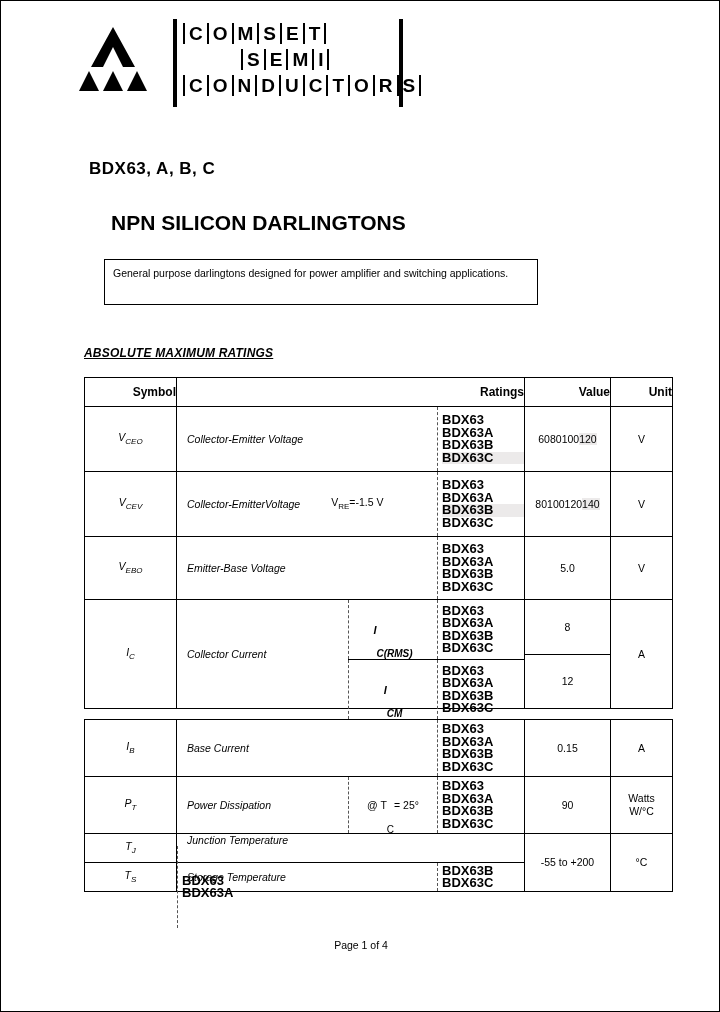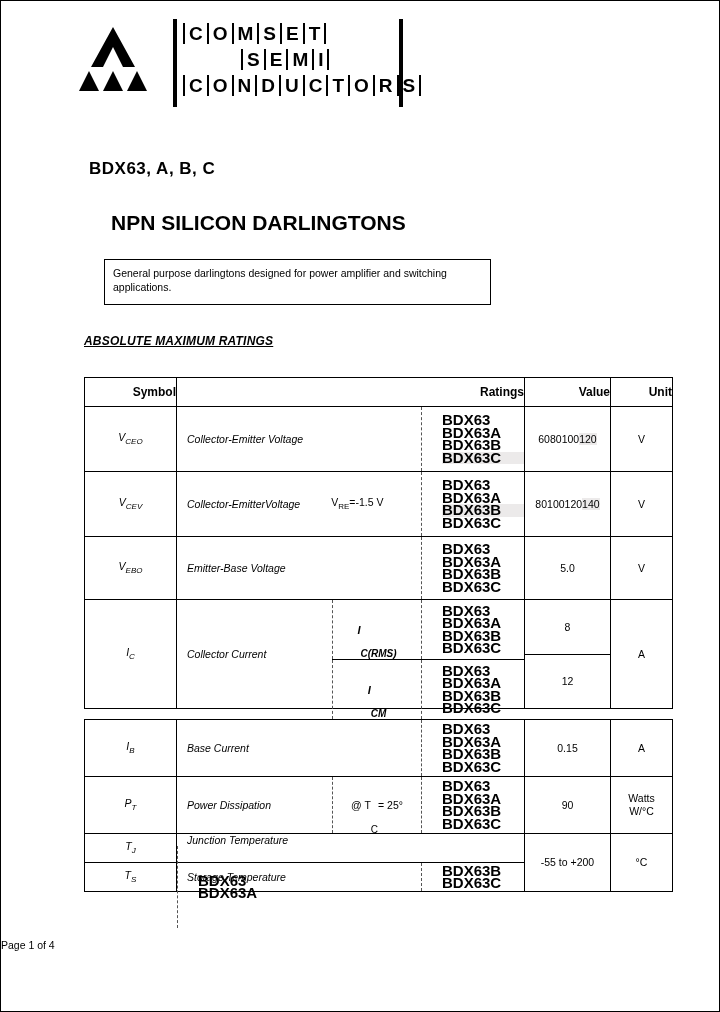--- a/index.html
+++ b/index.html
@@ -98,32 +98,32 @@
     left: 110px;
     top: 210px;
     font-size: 21px;
     font-weight: bold;
     letter-spacing: 0px;
   }
   .desc-box {
     position: absolute;
     left: 103px;
     top: 258px;
-    width: 387px;
+    width: 434px;
     height: 46px;
     border: 1px solid #000;
     box-sizing: border-box;
     padding: 6px 8px;
     font-size: 10.5px;
     line-height: 14px;
   }
   .section-title {
     position: absolute;
     left: 83px;
-    top: 333px;
+    top: 345px;
     font-size: 12px;
     font-weight: bold;
     font-style: italic;
     text-decoration: underline;
     letter-spacing: 0.2px;
   }
 
   
   .ratings-table {
     position: absolute;
@@ -188,23 +188,23 @@
     font-size: 11px;
   }
   .rat-sub sub { font-size: 10px; margin-top: 48px; }
   .rat-parts {
     width: 82px;
     flex: 0 0 82px;
     border-left: 1px dashed #555;
     display: flex;
     flex-direction: column;
     justify-content: center;
-    padding-left: 20px;
-    font-weight: bold;
-    font-size: 15px;
+    padding-left: 4px;
+    font-weight: bold;
+    font-size: 13px;
     line-height: 12.5px;
   }
   .cell-value {
     text-align: center;
     font-size: 10.5px;
     line-height: 12.5px;
   }
   .cell-unit {
     text-align: center;
     font-size: 11px;
@@ -223,20 +223,21 @@
     border: none;
     height: 10px;
   }
 
   
   .footer {
     position: absolute;
     left: 0;
     top: 938px;
     width: 720px;
+    text-align: center;
     font-size: 10.5px;
   }
 </style>
 </head>
 <body>
 
 <div class="page">
 
   <div class="logo-block">
     <svg class="logo-mark" viewBox="0 0 70 68">

